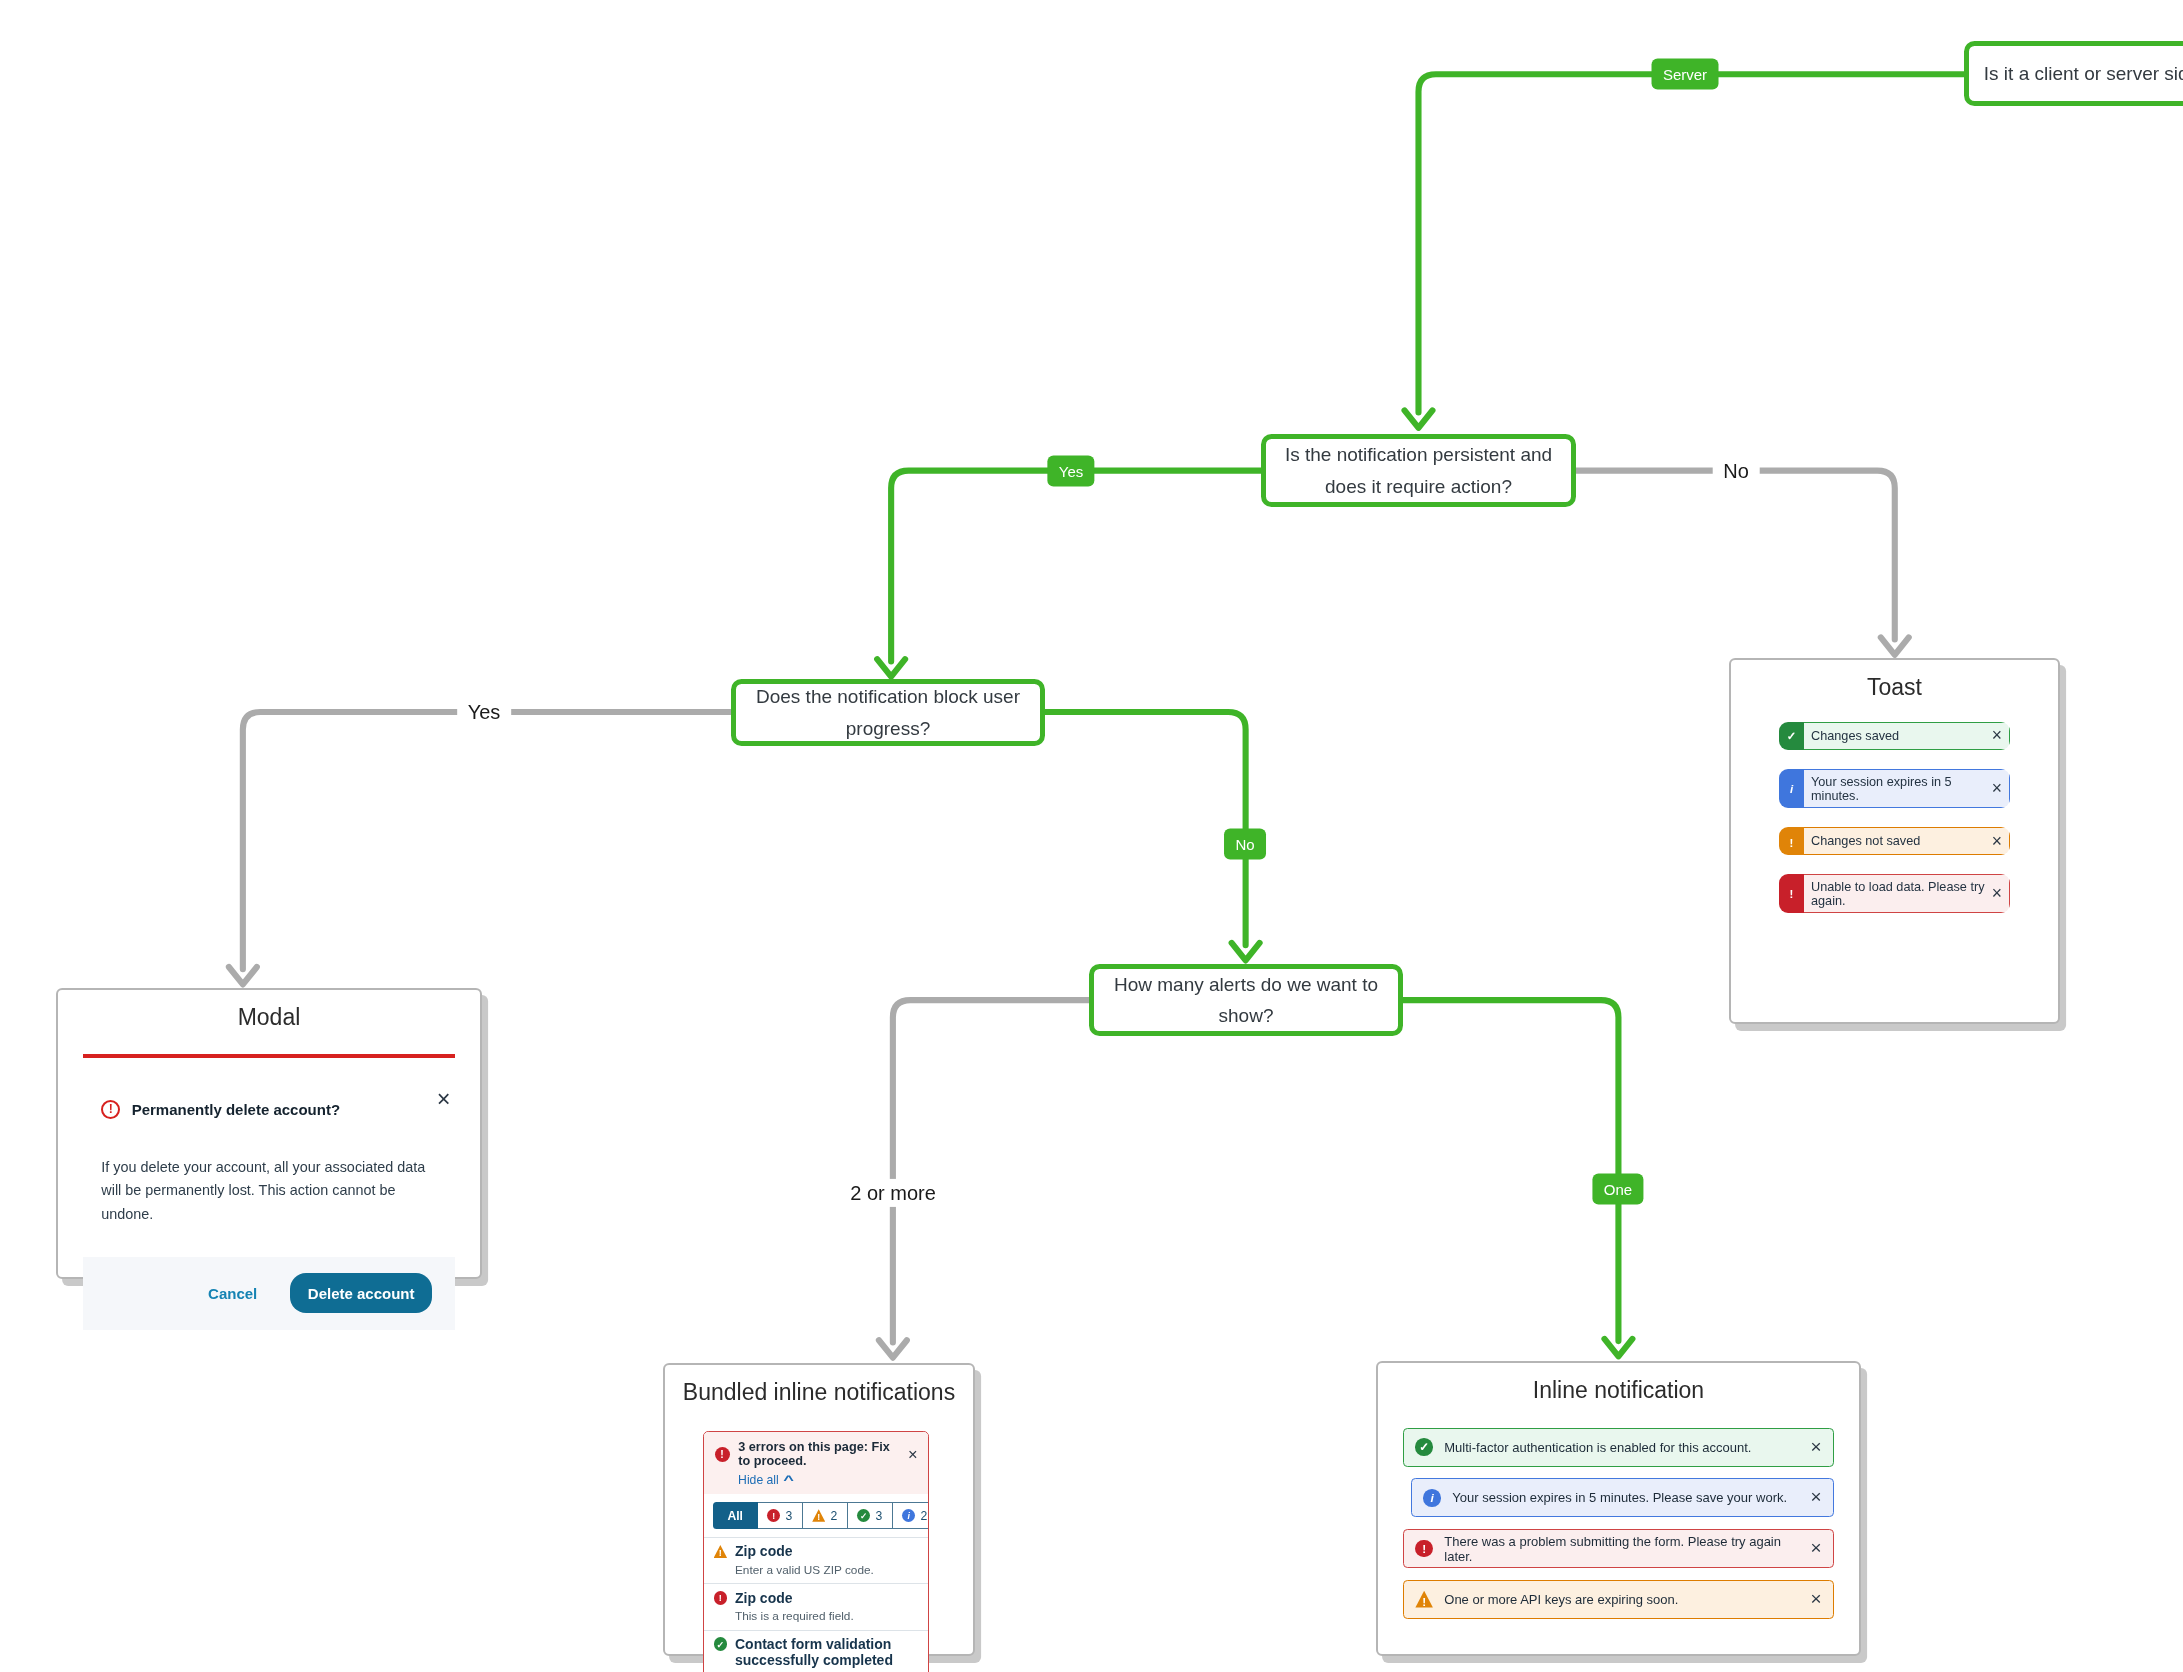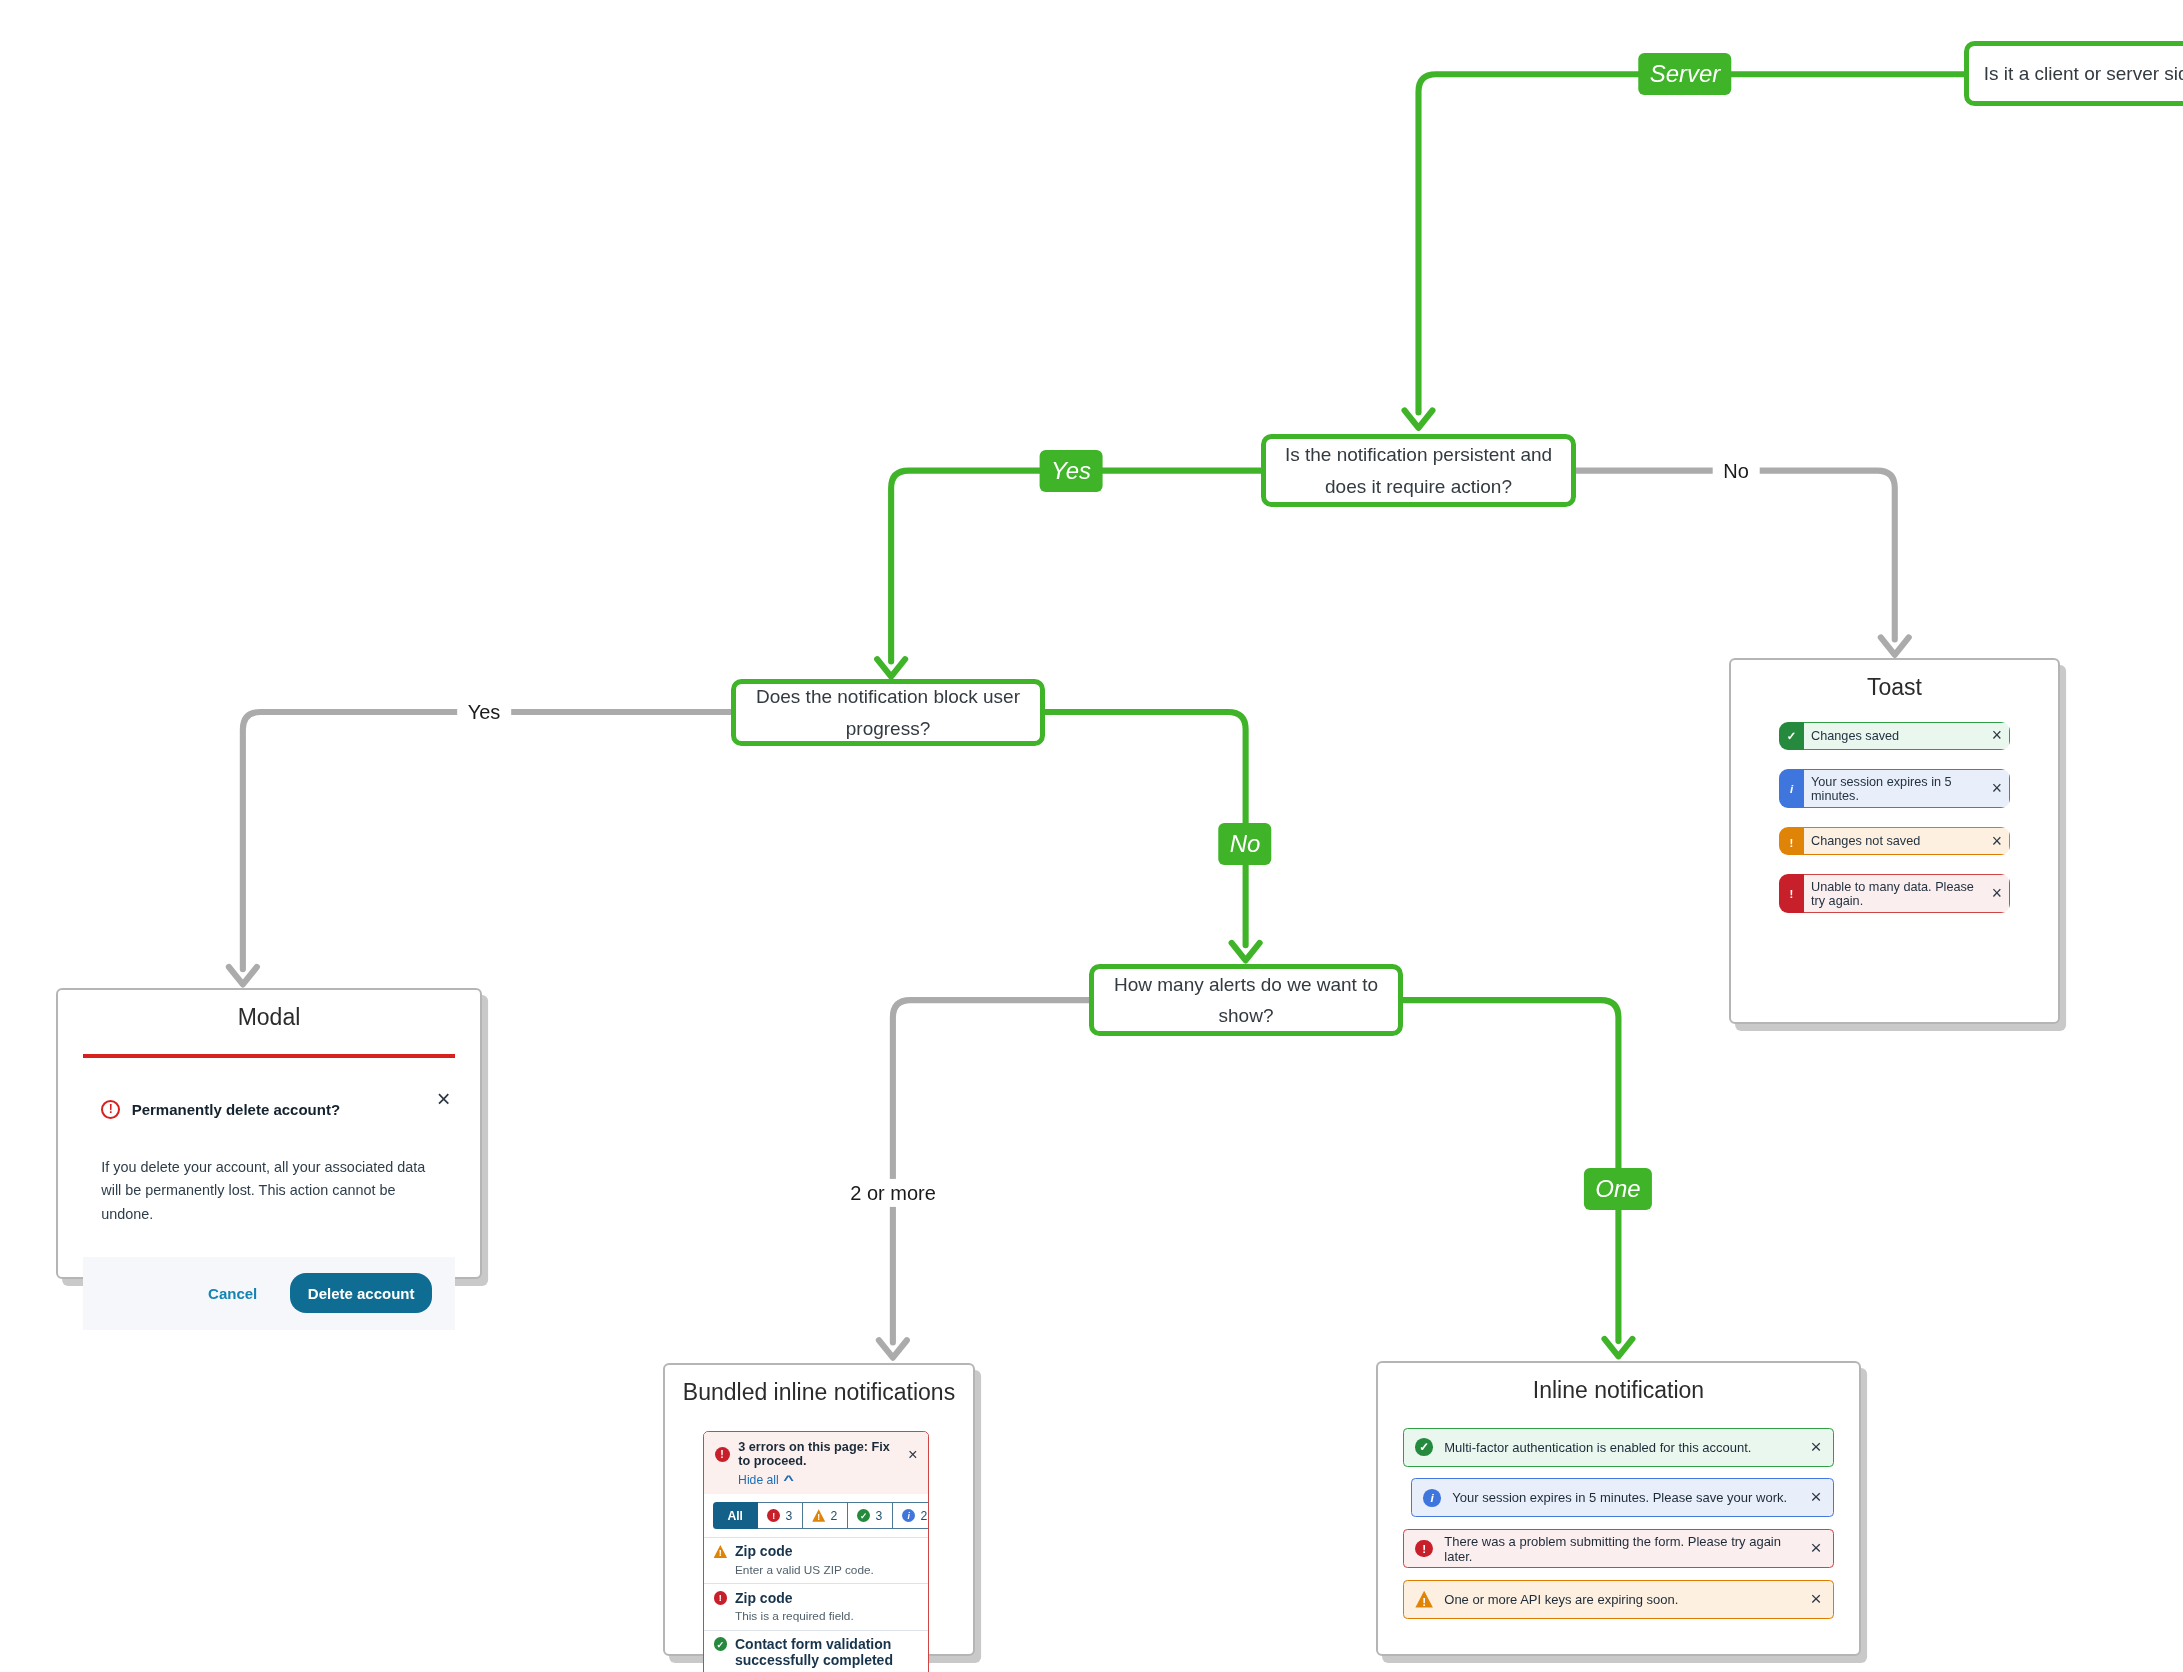--- a/index.html
+++ b/index.html
@@ -22,21 +22,21 @@
   #canvas{position:relative;width:2885px;height:1672px;}
   #wires{position:absolute;left:0;top:0;width:2885px;height:1672px;}
 
   
   .node{position:absolute;background:#fff;border:5.7px solid var(--green);border-radius:10.5px;
     display:flex;align-items:center;justify-content:center;text-align:center;
     font-size:19px;line-height:1.65;color:var(--ink);padding:4.4px 13px;z-index:3;}
 
   
   .pill{position:absolute;transform:translate(-50%,-50%);background:var(--green);color:#fff;
-    font-size:24px;padding:7px 11.4px;border-radius:6.1px;z-index:4;white-space:nowrap;font-style:italic;}
+    font-size:15px;padding:7px 11.4px;border-radius:6.1px;z-index:4;white-space:nowrap;}
   .edge-text{position:absolute;transform:translate(-50%,-50%);background:#fff;color:#1a1a1a;
     font-size:20px;padding:2.6px 10.5px;z-index:4;white-space:nowrap;}
 
   
   .card{position:absolute;background:#fff;border:2.2px solid var(--card-border);border-radius:6.1px;
     box-shadow:6.1px 7px 0 var(--card-shadow);z-index:3;}
   .card-title{font-size:23px;color:#2b2b2b;text-align:center;padding-top:14px;}
 
   
   .ic{display:inline-flex;flex:none;align-items:center;justify-content:center;border-radius:50%;
@@ -202,21 +202,21 @@
         <div class="bod">
             <span class="msg">Changes not saved</span>
             <span class="x"></span>
           </div>
       </div>
       <div class="toast error">
         <div class="bar">
             <span class="ic error"></span>
           </div>
         <div class="bod">
-            <span class="msg">Unable to many data. Please try again.</span>
+            <span class="msg">Unable to load data. Please try again.</span>
             <span class="x"></span>
           </div>
       </div>
     </div>
   </div>
 
   <div class="card" style="left:56px;top:988px;width:426px;height:291px;">
     <div class="card-title">Modal</div>
     <div class="mock">
       <div class="rule"></div>

